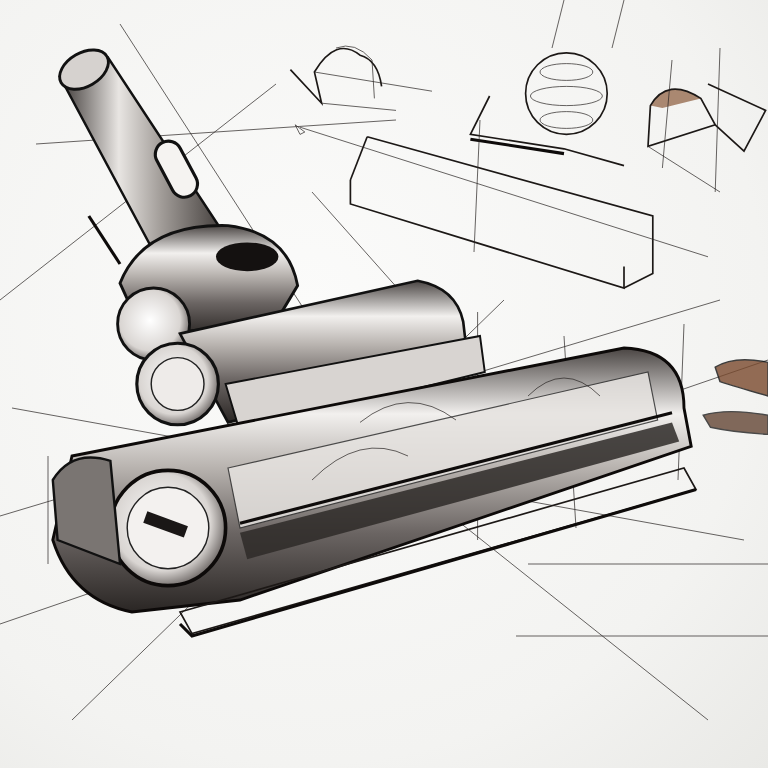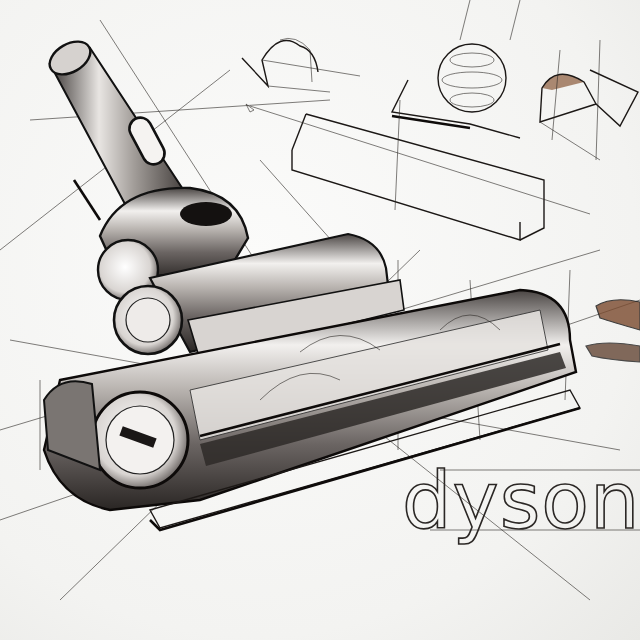--- a/index.html
+++ b/index.html
@@ -128,14 +128,13 @@
 
     <path d="M44,400 Q60,374 92,384 L100,470 L48,450 Z" fill="#7a7572" stroke="#111" stroke-width="2"></path>
   </g>
 
   <g>
     <path d="M596,306 Q612,296 640,302 L640,330 Q612,322 600,318 Z" fill="#7a4a2e" opacity="0.8" stroke="#111" stroke-width="1.2"></path>
     <path d="M586,346 Q606,340 640,346 L640,362 Q610,360 592,356 Z" fill="#5a3a28" opacity="0.75" stroke="#111" stroke-width="1.2"></path>
   </g>
 </svg>
 
-<div class="brand">dyson</div>
 </div>
 
 </body></html>

